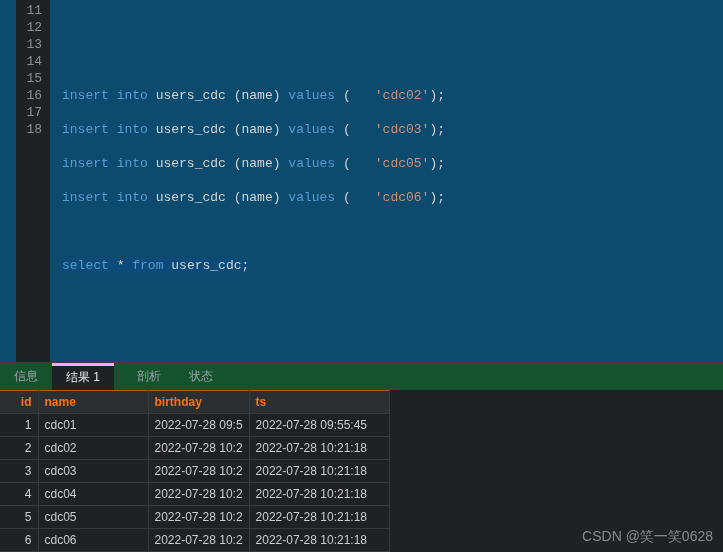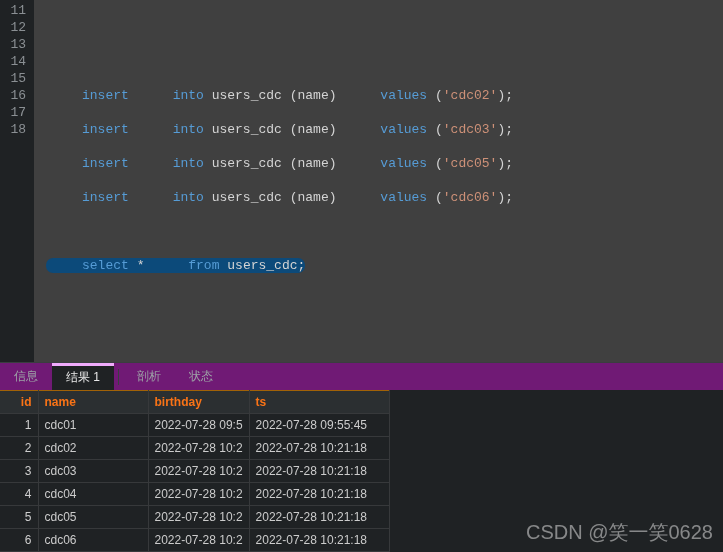--- a/index.html
+++ b/index.html
@@ -11,50 +11,51 @@
     width: 723px;
     height: 552px;
     overflow: hidden;
     display: flex;
     flex-direction: column;
   }
   
   .editor {
     display: flex;
     flex: 1;
-    background: #404040;
+    background: #0c4a6e;
     overflow: hidden;
+    padding-left: 16px;
   }
   .gutter {
     background: #1f2224;
     color: #8a8f93;
     text-align: right;
     padding: 2px 8px 2px 8px;
     user-select: none;
     line-height: 17px;
   }
   .gutter div { min-width: 18px; }
   .code {
     padding: 2px 0 2px 12px;
     line-height: 17px;
     white-space: pre;
   }
-  .kw { color: #569cd6; margin-left: 36px; }       
+  .kw { color: #569cd6; }       
   .ident { color: #d4d4d4; }    
-  .str { color: #ce9178; }      
+  .str { color: #ce9178; margin-left: 24px; }      
   .punct { color: #d4d4d4; }    
   .sel {
     background: #0c4a7a;
     border-radius: 7px;
   }
   
   .tabs {
     display: flex;
     align-items: center;
-    background: #701a75;
+    background: #14532d;
     border-top: 1px solid #3a3e40;
     height: 28px;
     font-family: "Microsoft YaHei", "Segoe UI", sans-serif;
     font-size: 12px;
   }
   .tab {
     padding: 0 14px;
     height: 100%;
     display: flex;
     align-items: center;
@@ -100,21 +101,21 @@
   .col-name { width: 110px; }
   .col-birthday { width: 98px; }
   .col-ts { width: 140px; margin-left: 34px; }
   td.col-id { color: #cfcfcf; }
   
   .watermark {
     position: fixed;
     bottom: 6px;
     right: 10px;
     font-family: "Microsoft YaHei", sans-serif;
-    font-size: 20px;
+    font-size: 14px;
     color: rgba(220,220,220,0.55);
     pointer-events: none;
   }
 </style>
 </head>
 <body>
 
 <div class="editor">
   <div class="gutter">
     <div>11</div>

